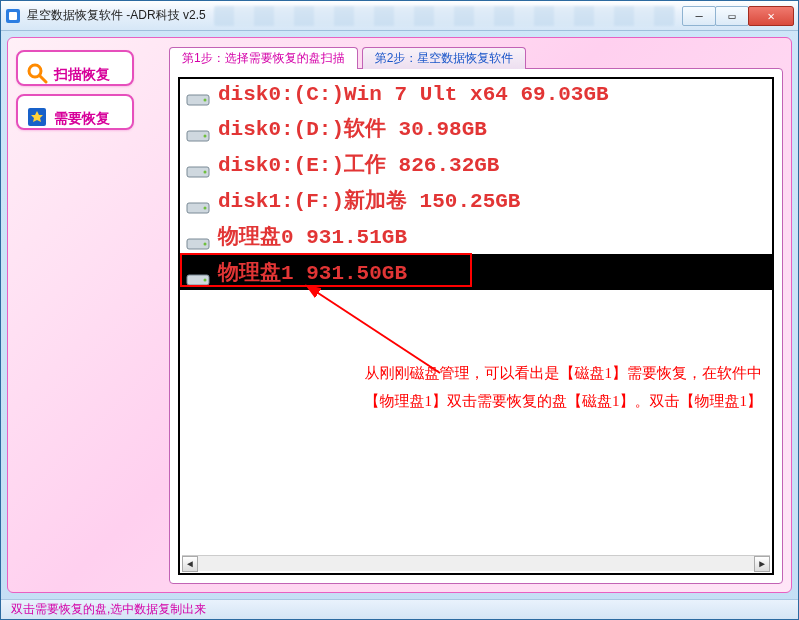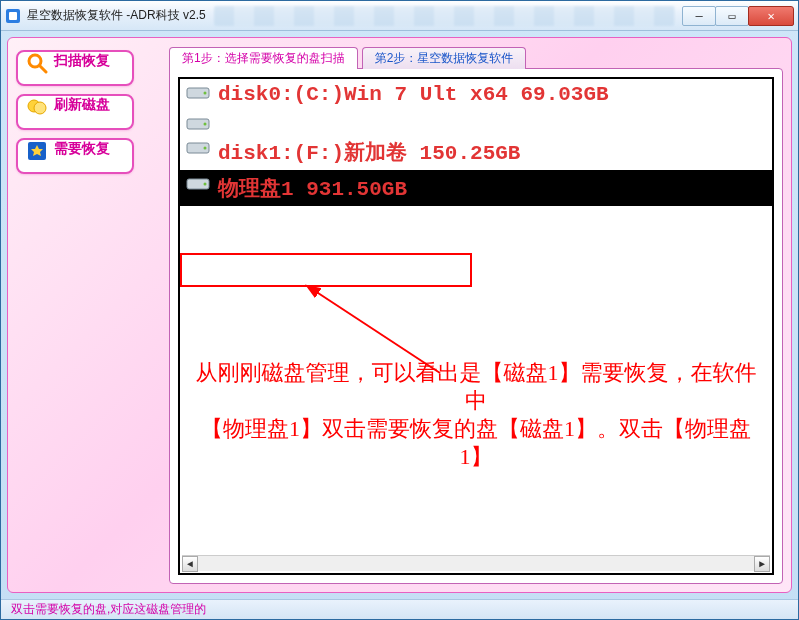--- a/index.html
+++ b/index.html
@@ -69,21 +69,21 @@
     flex-direction: column;
     gap: 8px;
     padding-top: 4px;
   }
   .side-btn {
     height: 36px;
     border: 2px solid #e64fbc;
     border-radius: 8px;
     background: #fff;
     display: flex;
-    align-items: flex-start;
+    align-items: flex-end;
     padding: 0 8px;
     cursor: pointer;
     box-shadow: 0 1px 2px rgba(230,79,188,.25);
   }
   .side-btn .icn {
     width: 22px; height: 22px; margin-right: 6px; flex: none;
   }
   .side-btn .lbl { color: #d7009a; font-weight: bold; font-size: 14px; }
   .main {
     flex: 1 1 auto;
@@ -128,45 +128,45 @@
     height: 100%;
     position: relative;
     overflow: hidden;
     background: #fff;
     font-family: "Courier New", monospace;
     font-weight: bold;
     font-size: 21px;
   }
   .listbox .row {
     display: flex;
-    align-items: flex-start;
+    align-items: flex-end;
     padding: 4px 6px;
     color: #e23535;
     white-space: pre;
   }
   .listbox .row .disk-icn { width: 24px; height: 16px; margin-right: 8px; flex: none; }
   .listbox .row.selected { background: #000000; }
   .highlight-box {
     position: absolute;
     border: 2px solid #ff0000;
     pointer-events: none;
     left: 0px; top: 174px; width: 292px; height: 34px;
   }
   .arrow-svg {
     position: absolute;
     left: 120px; top: 204px; width: 150px; height: 96px;
     pointer-events: none;
   }
   .annotation {
     position: absolute;
     left: 10px; top: 280px; right: 10px;
-    text-align: center;
+    text-align: right;
     color: #ff0000;
     font-family: "SimSun","Microsoft YaHei";
-    font-size: 22px;
+    font-size: 15px;
     line-height: 28px;
     pointer-events: none;
     font-weight: normal;
     white-space: normal;
   }
   .hscroll {
     position: absolute;
     left: 2px; right: 2px; bottom: 2px; height: 16px;
     background: #efefef;
     border-top: 1px solid #ccc;
@@ -217,29 +217,20 @@
           <svg width="22" height="22">
               <circle cx="9" cy="9" r="6" fill="none" stroke="#ff8a00" stroke-width="3"></circle>
               <line x1="14" y1="14" x2="20" y2="20" stroke="#ff8a00" stroke-width="3" stroke-linecap="round"></line>
             </svg>
         </span>
         <span class="lbl">扫描恢复</span>
       </div>
       <div class="side-btn">
         <span class="icn">
           <svg width="22" height="22">
-              <circle cx="8" cy="10" r="6" fill="#ffd23a" stroke="#e6a800" stroke-width="1"></circle>
-              <circle cx="14" cy="12" r="6" fill="#ffe27a" stroke="#e6a800" stroke-width="1"></circle>
-            </svg>
-        </span>
-        <span class="lbl">刷新磁盘</span>
-      </div>
-      <div class="side-btn">
-        <span class="icn">
-          <svg width="22" height="22">
               <rect x="2" y="2" width="18" height="18" rx="2" fill="#1861c9"></rect>
               <polygon points="11,5 13,9 17,9 14,12 15,16 11,14 7,16 8,12 5,9 9,9" fill="#ffd23a"></polygon>
             </svg>
         </span>
         <span class="lbl">需要恢复</span>
       </div>
     </div>
 
     <div class="main">
       <div class="tabs">
@@ -254,27 +245,42 @@
                   <rect x="1" y="4" width="22" height="10" rx="2" fill="#cfd8df" stroke="#7a8a96"></rect>
                   <circle cx="19" cy="9" r="1.5" fill="#6fbf3e"></circle>
                 </svg></span>
             <span>disk0:(C:)Win 7 Ult x64 69.03GB</span>
           </div>
           <div class="row">
             <span class="disk-icn"><svg width="24" height="16">
                   <rect x="1" y="4" width="22" height="10" rx="2" fill="#cfd8df" stroke="#7a8a96"></rect>
                   <circle cx="19" cy="9" r="1.5" fill="#6fbf3e"></circle>
                 </svg></span>
+            <span>disk0:(D:)软件 30.98GB</span>
+          </div>
+          <div class="row">
+            <span class="disk-icn"><svg width="24" height="16">
+                  <rect x="1" y="4" width="22" height="10" rx="2" fill="#cfd8df" stroke="#7a8a96"></rect>
+                  <circle cx="19" cy="9" r="1.5" fill="#6fbf3e"></circle>
+                </svg></span>
+            <span>disk0:(E:)工作 826.32GB</span>
           </div>
           <div class="row">
             <span class="disk-icn"><svg width="24" height="16">
                   <rect x="1" y="4" width="22" height="10" rx="2" fill="#cfd8df" stroke="#7a8a96"></rect>
                   <circle cx="19" cy="9" r="1.5" fill="#6fbf3e"></circle>
                 </svg></span>
             <span>disk1:(F:)新加卷 150.25GB</span>
+          </div>
+          <div class="row">
+            <span class="disk-icn"><svg width="24" height="16">
+                  <rect x="1" y="4" width="22" height="10" rx="2" fill="#cfd8df" stroke="#7a8a96"></rect>
+                  <circle cx="19" cy="9" r="1.5" fill="#6fbf3e"></circle>
+                </svg></span>
+            <span>物理盘0 931.51GB</span>
           </div>
           <div class="row selected">
             <span class="disk-icn"><svg width="24" height="16">
                   <rect x="1" y="4" width="22" height="10" rx="2" fill="#cfd8df" stroke="#7a8a96"></rect>
                   <circle cx="19" cy="9" r="1.5" fill="#6fbf3e"></circle>
                 </svg></span>
             <span>物理盘1 931.50GB</span>
           </div>
 
           <div class="highlight-box"></div>
@@ -299,16 +305,16 @@
             <div class="sbtn">►</div>
           </div>
 
         </div>
       </div>
     </div>
 
   </div>
 
   <div class="statusbar">
-    <span>双击需要恢复的盘,对应这磁盘管理的</span>
+    <span>双击需要恢复的盘,选中数据复制出来</span>
   </div>
 
 </div>
 
 </body></html>

